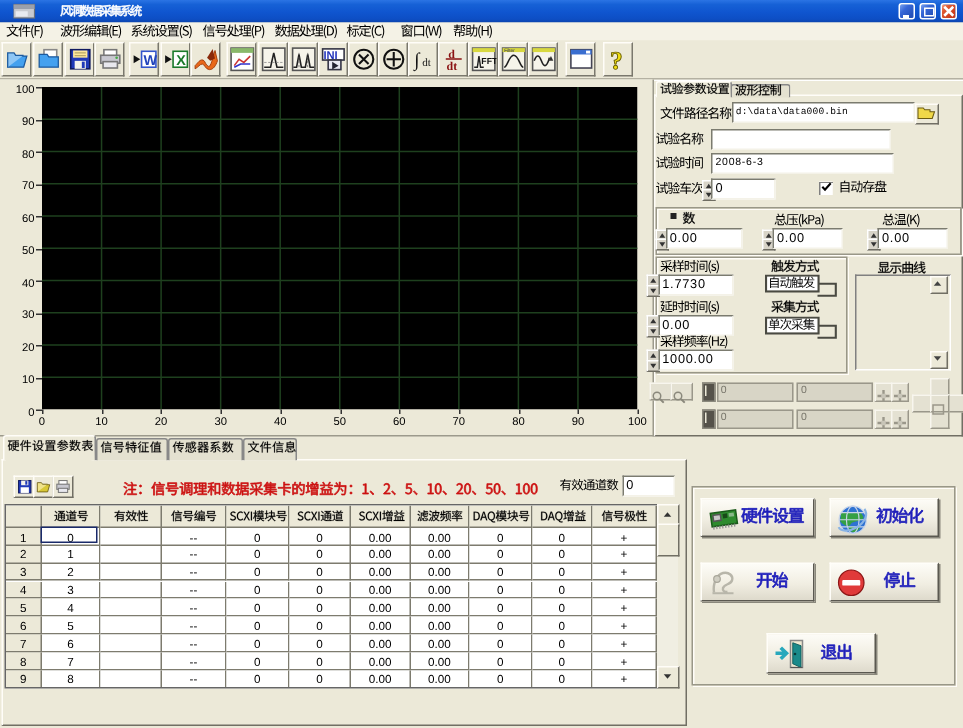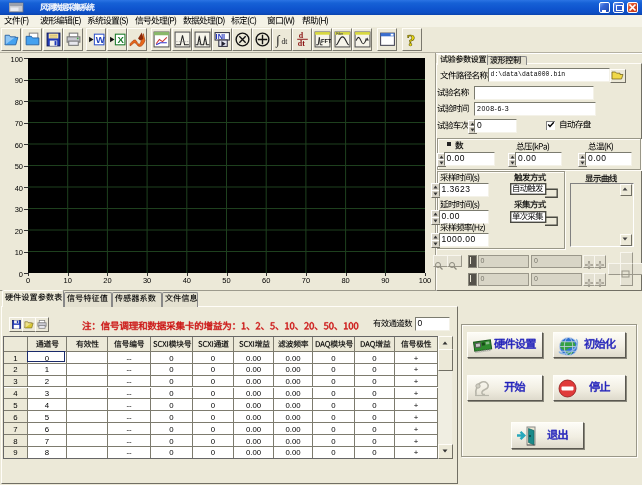--- a/index.html
+++ b/index.html
@@ -492,21 +492,21 @@
     <div class="spin" style="left:431px;top:183.3px">
       <svg width="5" height="4" viewBox="0 0 5 4">
         <path d="M2.5 0.5 L4.5 3.5 H0.5 Z" fill="#333"></path>
       </svg>
     </div>
     <div class="spin" style="left:431px;top:189.8px">
       <svg width="5" height="4" viewBox="0 0 5 4">
         <path d="M2.5 3.5 L0.5 0.5 H4.5 Z" fill="#333"></path>
       </svg>
     </div>
-    <div class="fld" style="left:438.5px;top:182.8px;width:46px;height:12px;font-size:8.5px;line-height:11.5px;padding-left:2px">1.3623</div>
+    <div class="fld" style="left:438.5px;top:182.8px;width:46px;height:12px;font-size:8.5px;line-height:11.5px;padding-left:2px">1.7730</div>
     <svg style="position:absolute;left:440px;top:200.3px;overflow:visible" width="39.3384" height="9.976">
       <g fill="#000" transform="translate(0,7.568) scale(0.086,-0.086)">
         <use href="#g5EF6" x="0"></use>
         <use href="#g65F6" x="92"></use>
         <use href="#g65F6" x="184"></use>
         <use href="#g95F4" x="276"></use>
         <use href="#g0028" x="367"></use>
         <use href="#g0073" x="393"></use>
         <use href="#g0029" x="432"></use>
       </g>

